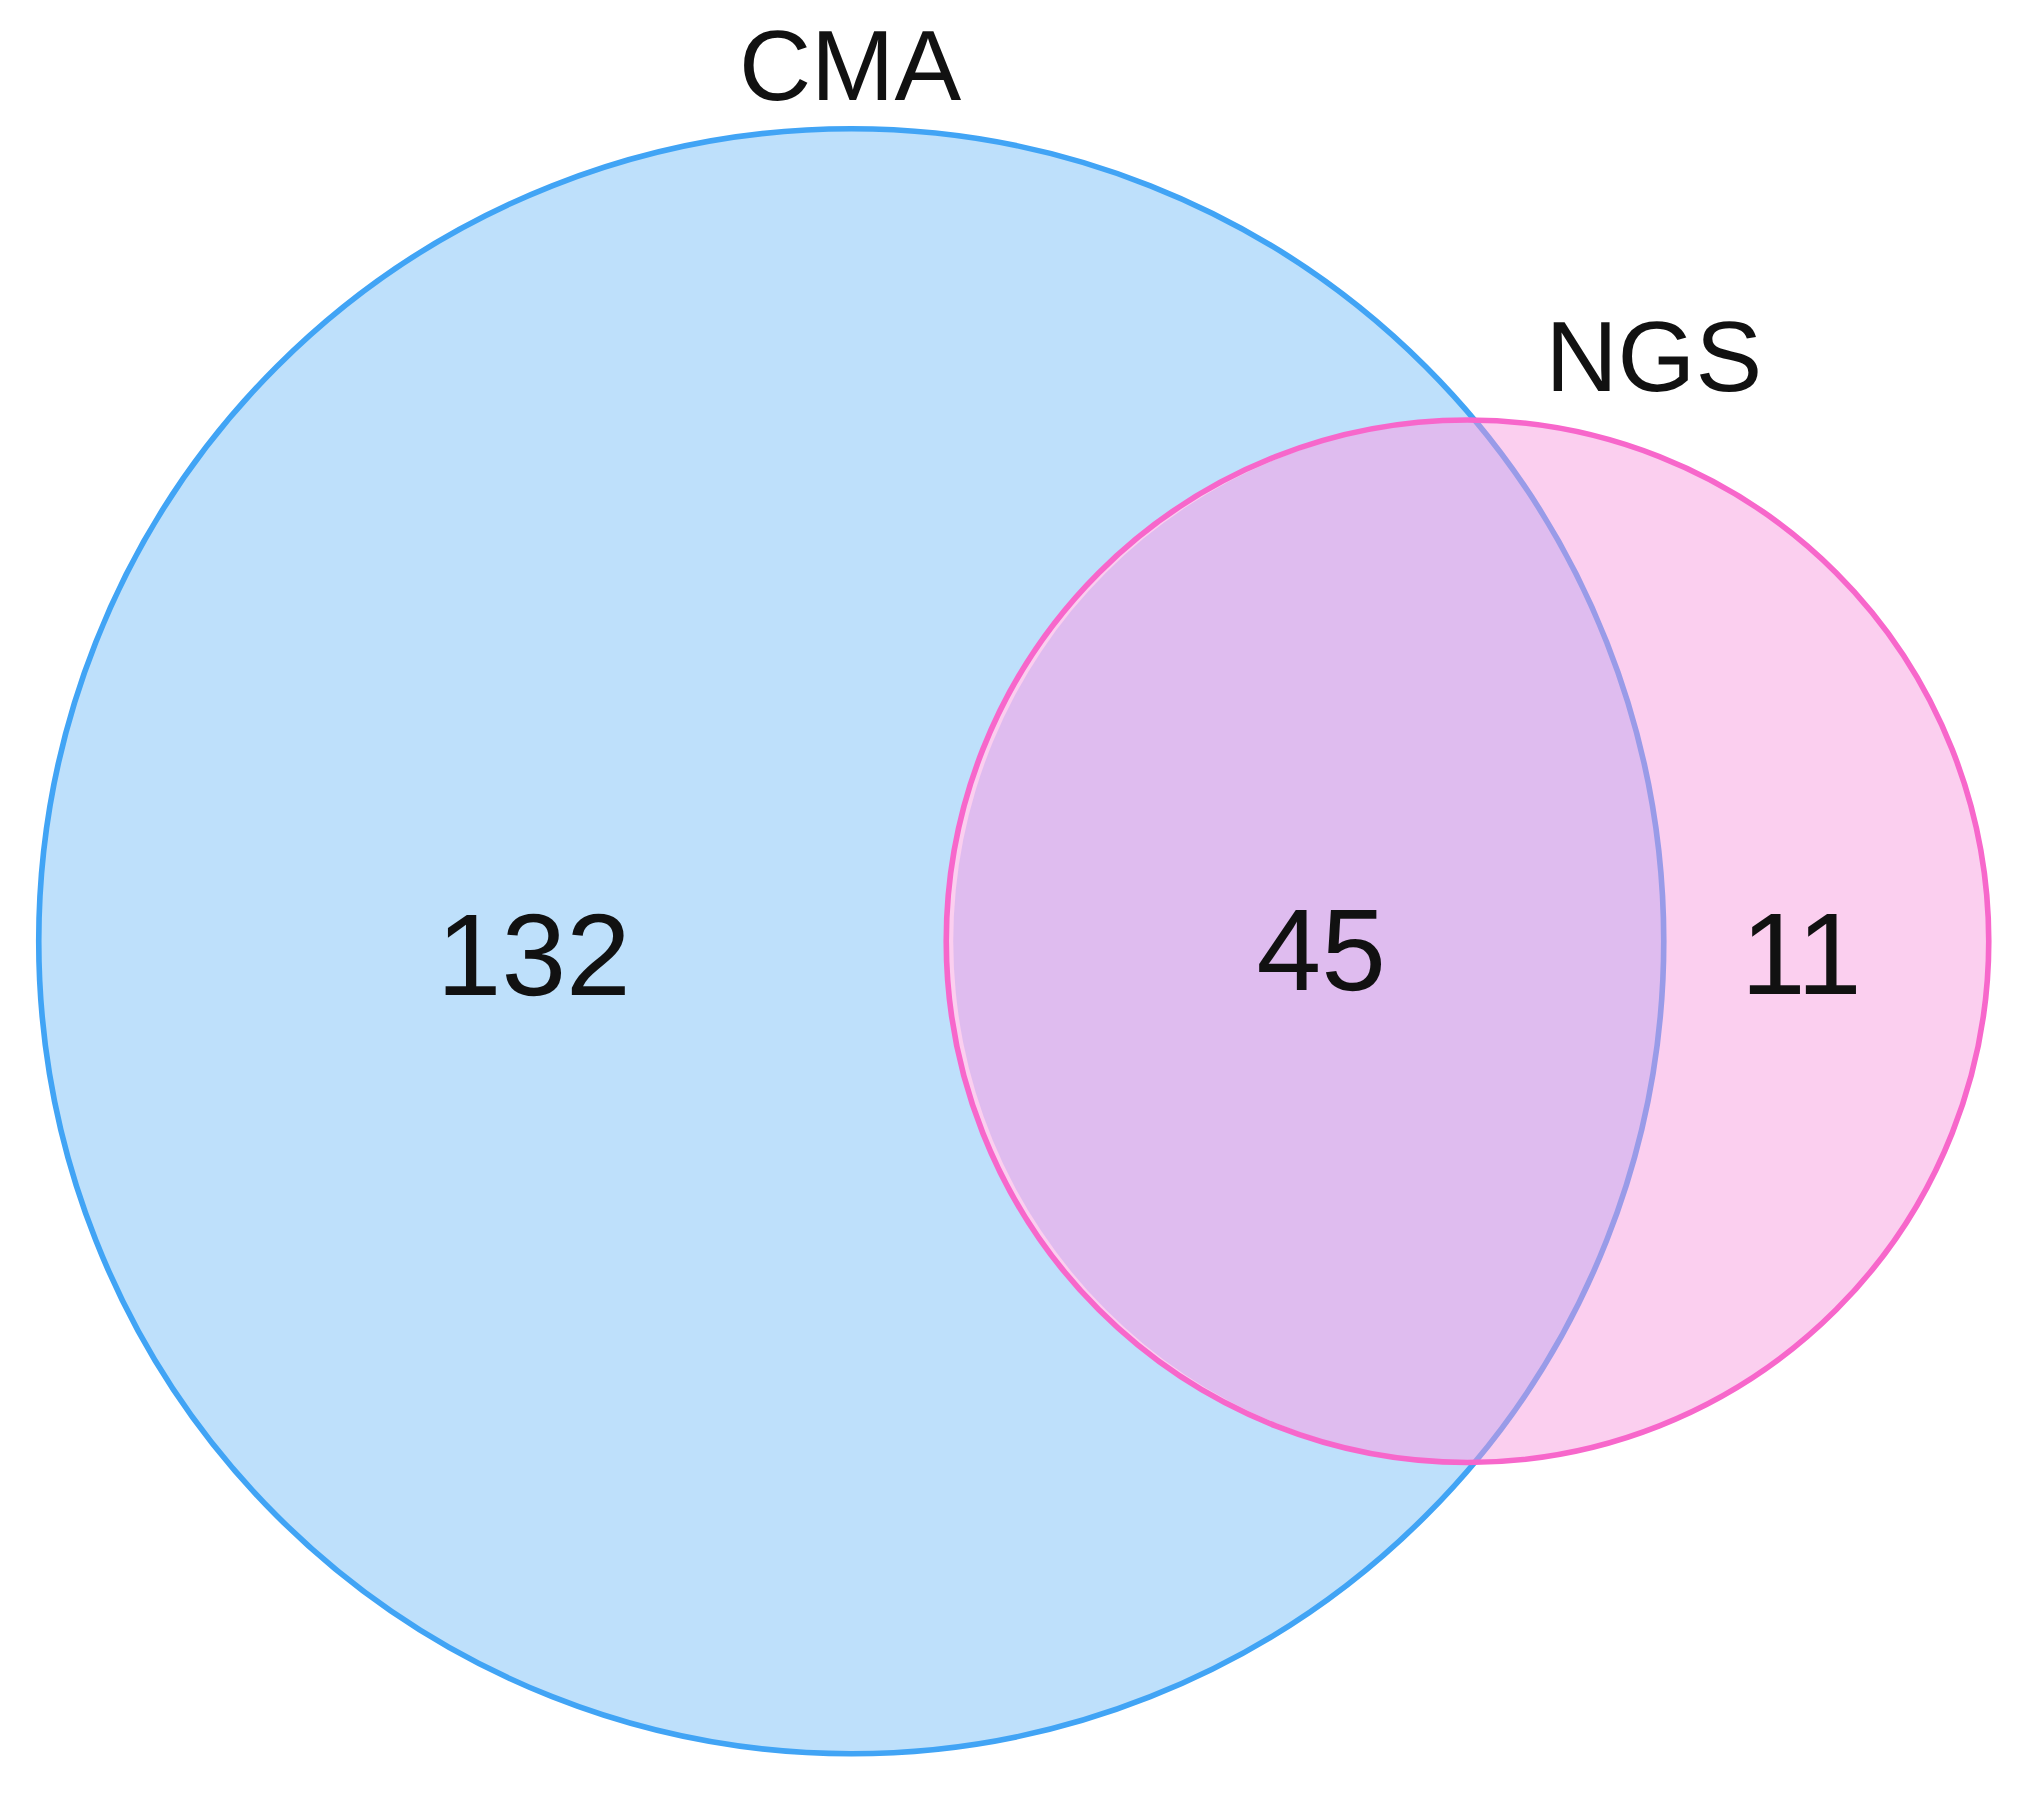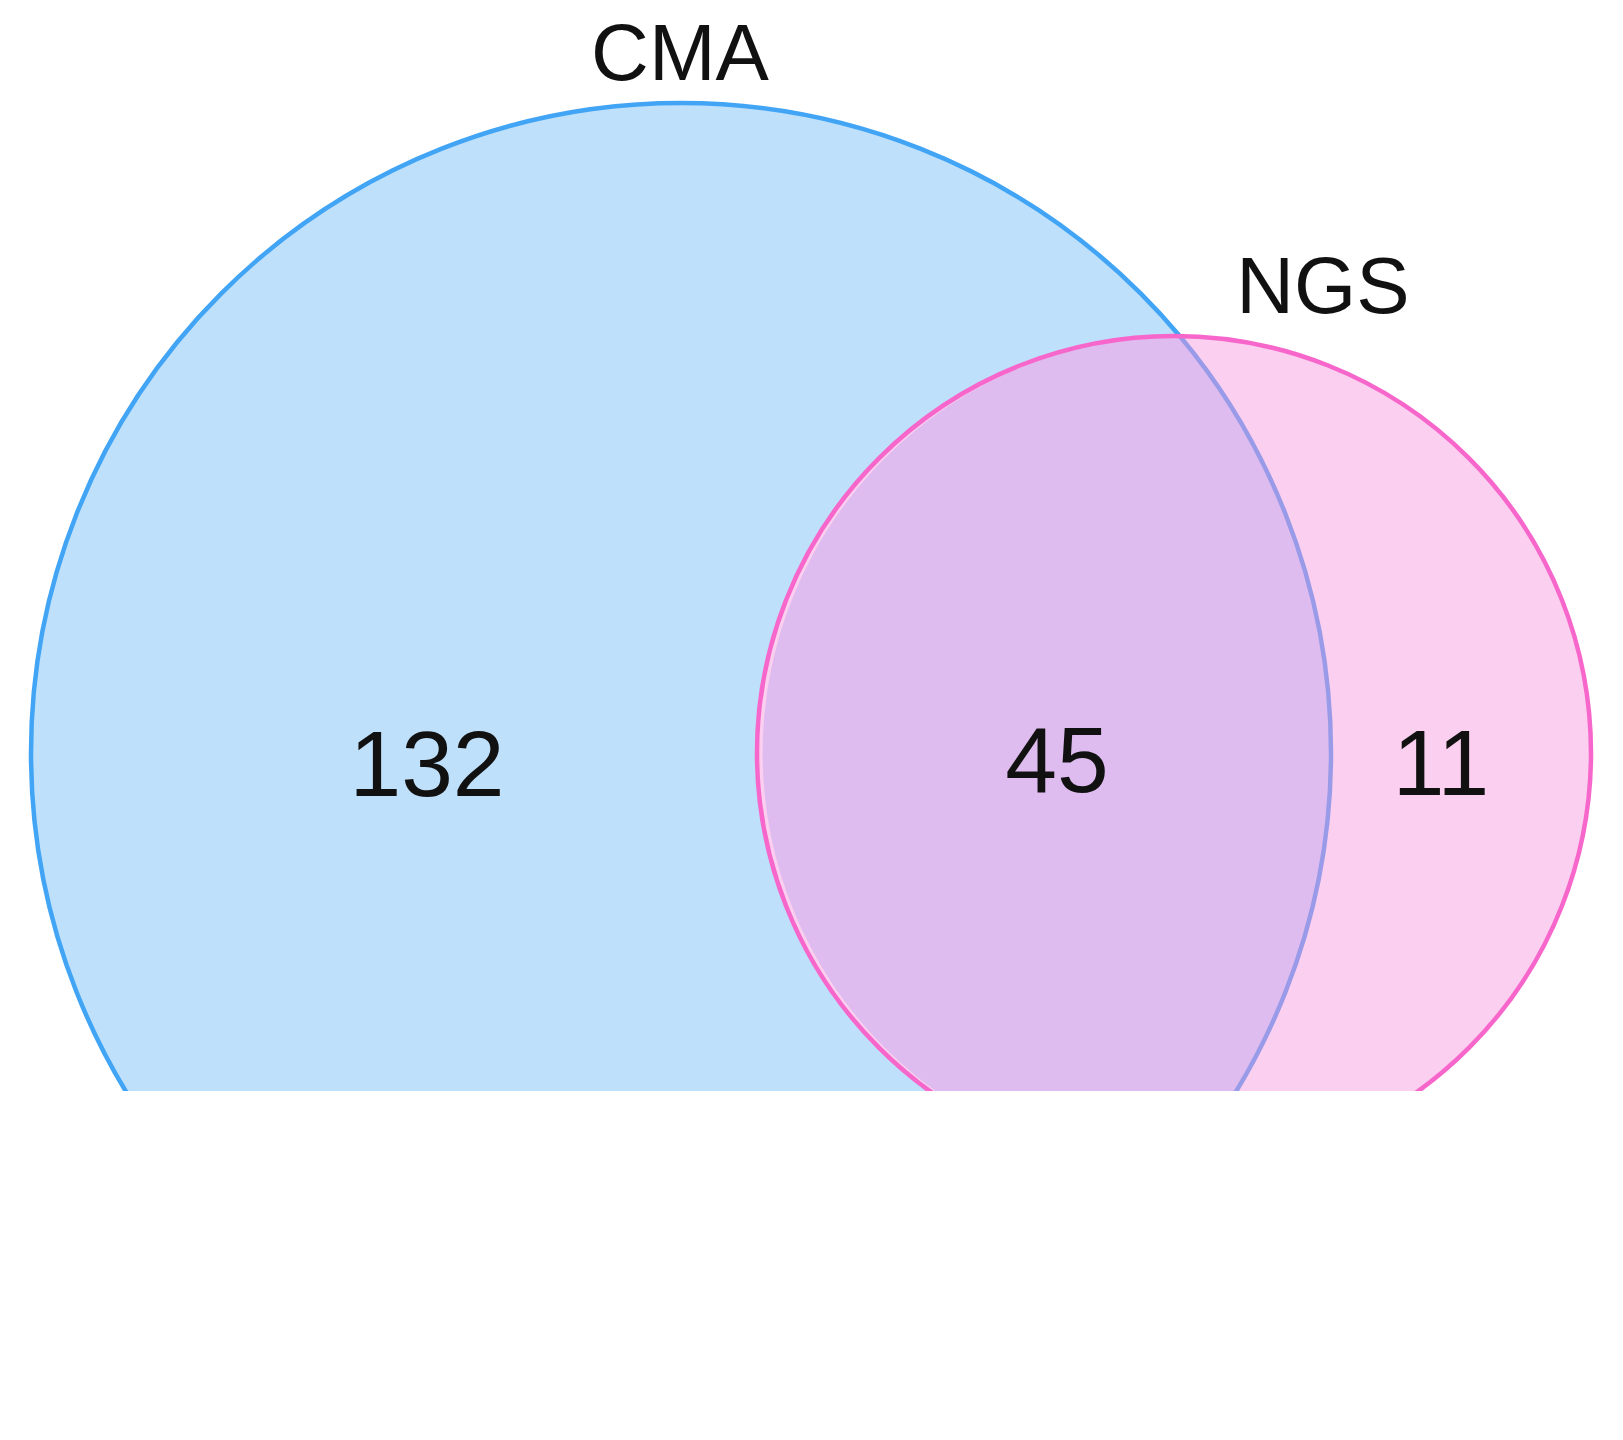--- a/index.html
+++ b/index.html
@@ -2,21 +2,21 @@
 <html><head>
 <meta charset="utf-8">
 <style>
   html, body {
     margin: 0;
     padding: 0;
     background: #ffffff;
   }
   .figure-wrap {
     width: 1623px;
-    height: 1091px;
+    height: 1440px;
     background: #ffffff;
     position: relative;
     overflow: hidden;
   }
   svg {
     display: block;
   }
   .set-label {
     font-family: "Liberation Sans", "DejaVu Sans", sans-serif;
     font-size: 80px;

